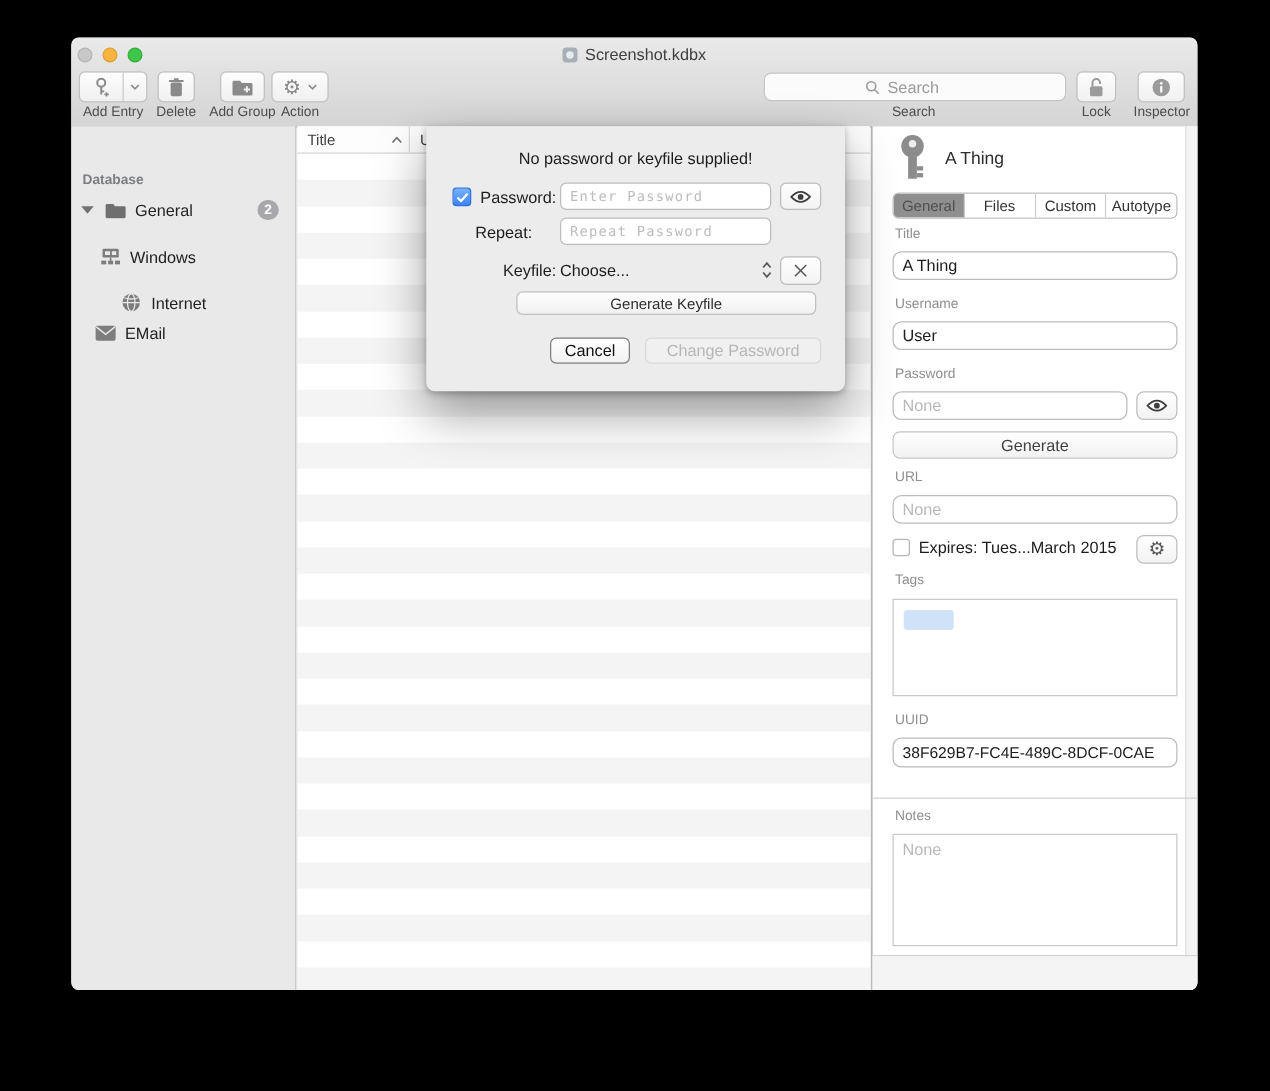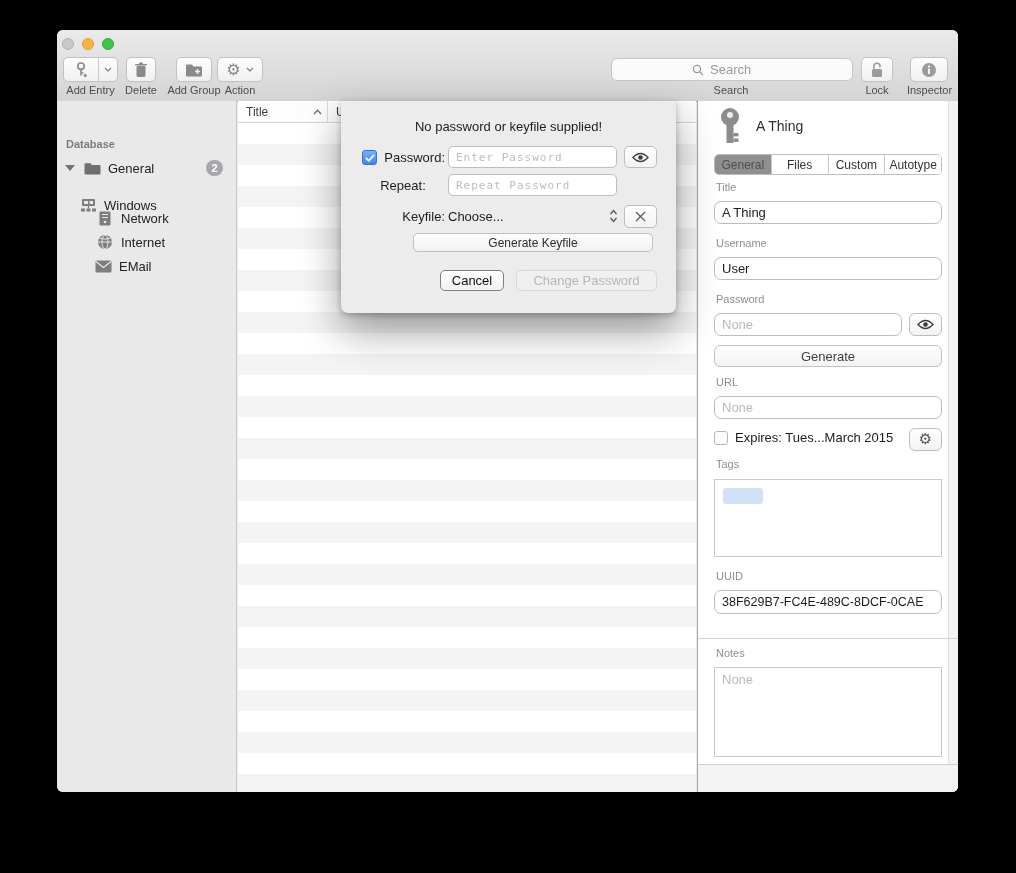--- a/index.html
+++ b/index.html
@@ -116,20 +116,24 @@
 
 <div class="stage">
   <div class="window">
 
     <div class="header">
       <div class="traffic">
         <div class="light close"></div>
         <div class="light min"></div>
         <div class="light zoom"></div>
       </div>
+      <div class="titlewrap">
+        <div class="proxyicon"></div>
+        <span>Screenshot.kdbx</span>
+      </div>
 
       <div class="tb-btn split" style="left:6px;width:55px;">
         <div class="seg1">
           <svg width="16" height="16" viewBox="0 0 16 16">
               <circle cx="8" cy="4.2" r="3.2" fill="none" stroke="#8a8a8a" stroke-width="1.6"></circle>
               <line x1="8" y1="7.4" x2="8" y2="13.5" stroke="#8a8a8a" stroke-width="1.6"></line>
               <line x1="8" y1="11" x2="10.4" y2="11" stroke="#8a8a8a" stroke-width="1.4"></line>
               <line x1="10.5" y1="13.5" x2="14" y2="13.5" stroke="#8a8a8a" stroke-width="1.3"></line>
               <line x1="12.2" y1="11.8" x2="12.2" y2="15.2" stroke="#8a8a8a" stroke-width="1.3"></line>
             </svg>
@@ -215,43 +219,32 @@
               <rect x="4" y="3" width="4" height="3" fill="#e9e9e9"></rect>
               <rect x="9.5" y="3" width="3.5" height="3" fill="#e9e9e9"></rect>
               <line x1="8.5" y1="8" x2="8.5" y2="10.5" stroke="#7d7d7d" stroke-width="1.3"></line>
               <rect x="1" y="10.5" width="4" height="3" fill="#7d7d7d"></rect>
               <rect x="6.5" y="10.5" width="4" height="3" fill="#7d7d7d"></rect>
               <rect x="12" y="10.5" width="4" height="3" fill="#7d7d7d"></rect>
             </svg>
         </div>
         <span>Windows</span>
       </div>
-      <div class="sb-item" style="top:105px;padding-left:39px;">
-        <div class="ic">
-          <svg width="12" height="15" viewBox="0 0 12 15">
-              <rect x="0.5" y="0.5" width="11" height="14" rx="1.2" fill="#7d7d7d"></rect>
-              <line x1="3" y1="3.5" x2="9" y2="3.5" stroke="#e9e9e9" stroke-width="1.2"></line>
-              <line x1="3" y1="6.5" x2="9" y2="6.5" stroke="#e9e9e9" stroke-width="1.2"></line>
-              <circle cx="6" cy="11" r="1.3" fill="#e9e9e9"></circle>
-            </svg>
-        </div>
-        <span>Network</span>
-      </div>
       <div class="sb-item" style="top:129px;padding-left:39px;">
         <div class="ic">
           <svg width="16" height="16" viewBox="0 0 16 16">
               <circle cx="8" cy="8" r="7" fill="#7d7d7d"></circle>
               <ellipse cx="8" cy="8" rx="3" ry="7" fill="none" stroke="#e9e9e9" stroke-width="1"></ellipse>
               <line x1="1" y1="8" x2="15" y2="8" stroke="#e9e9e9" stroke-width="1"></line>
               <path d="M2.5 4.2 Q8 6.2 13.5 4.2" fill="none" stroke="#e9e9e9" stroke-width="1"></path>
             </svg>
         </div>
         <span>Internet</span>
       </div>
-      <div class="sb-item" style="top:153px;padding-left:37px;">
+      <div class="sb-item" style="top:153px;padding-left:18px;">
         <div class="ic">
           <svg width="17" height="13" viewBox="0 0 17 13">
               <rect x="0.5" y="0.5" width="16" height="12" rx="1.5" fill="#7d7d7d"></rect>
               <path d="M1 1.5 L8.5 7.5 L16 1.5" fill="none" stroke="#e9e9e9" stroke-width="1.2"></path>
             </svg>
         </div>
         <span>EMail</span>
       </div>
     </div>
 

